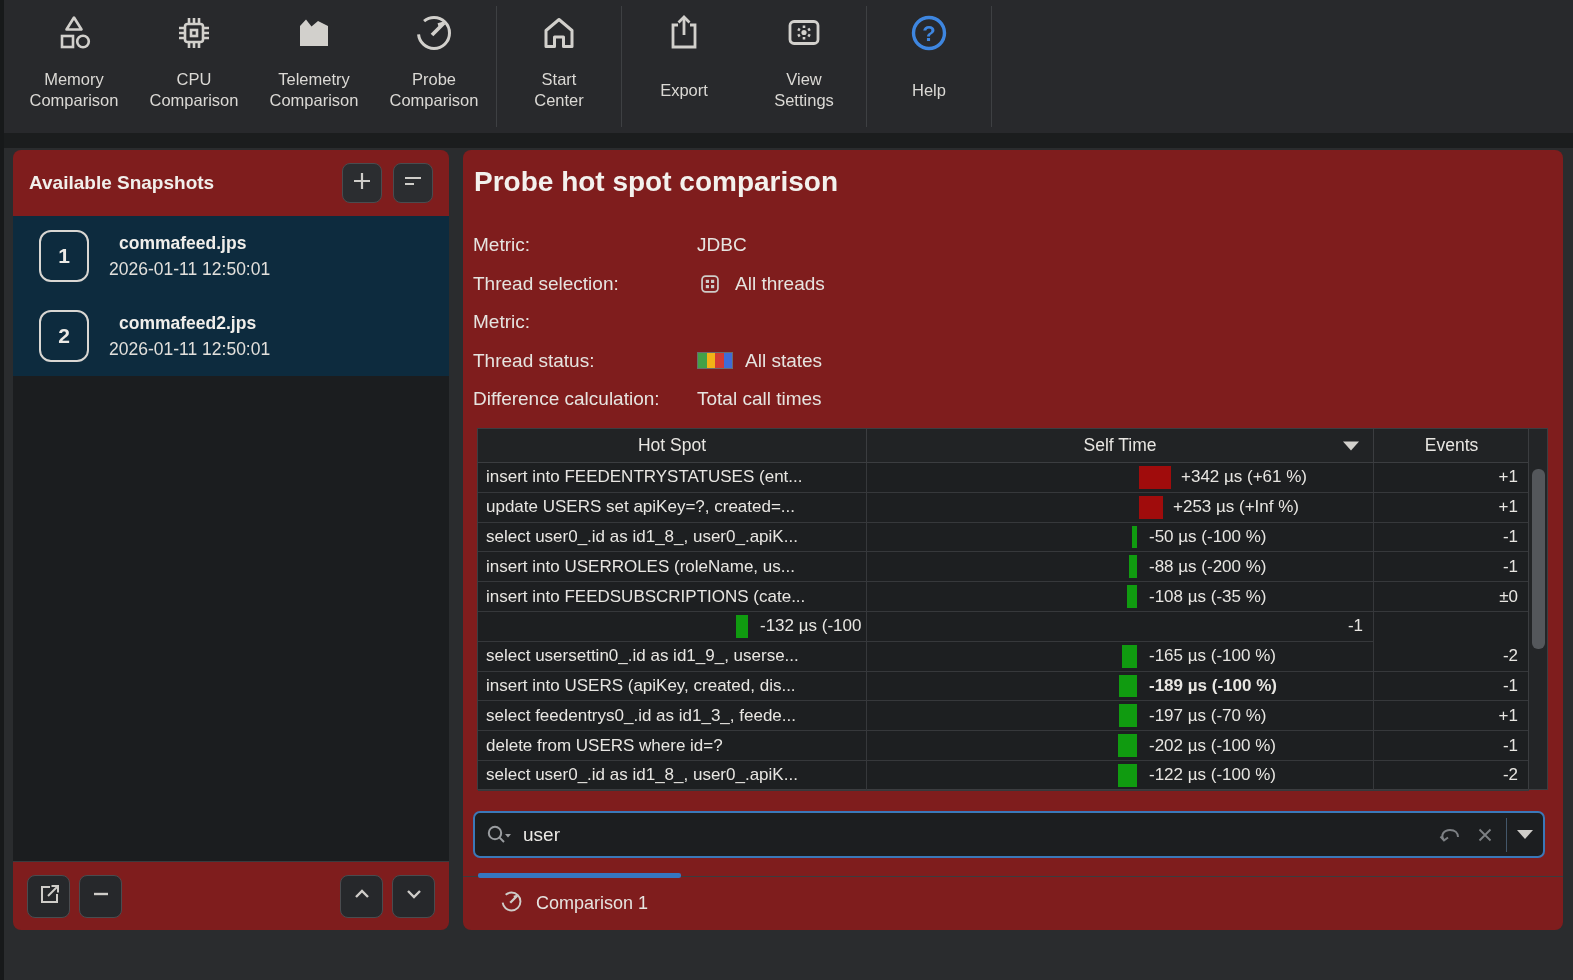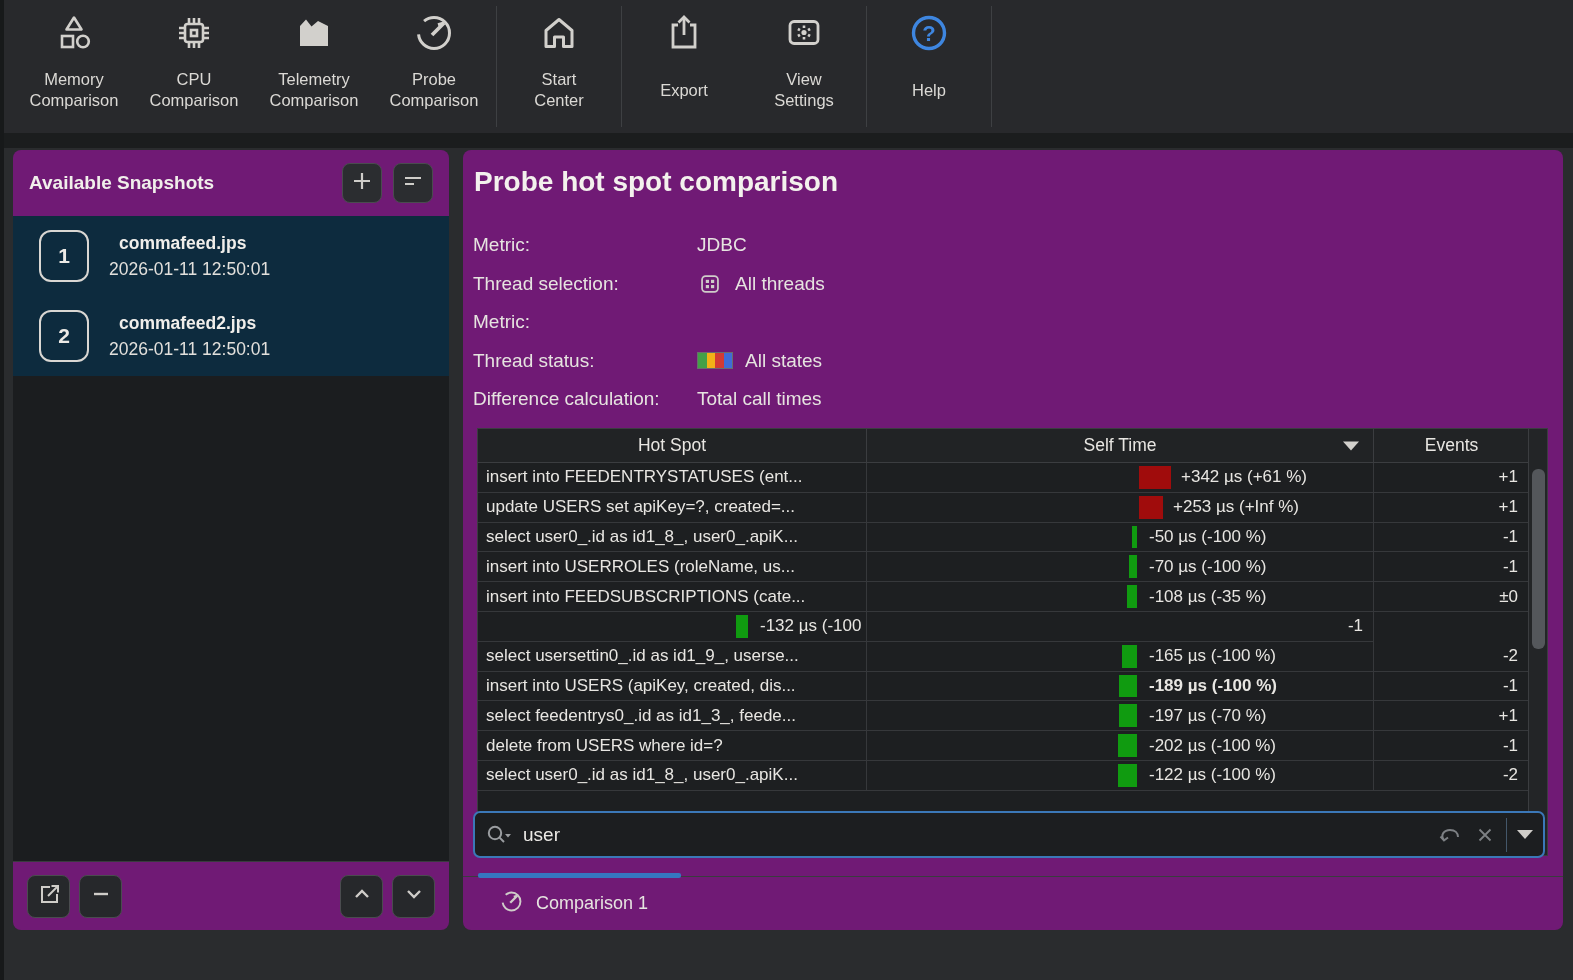--- a/index.html
+++ b/index.html
@@ -11,21 +11,21 @@
   .tb-item{display:flex;flex-direction:column;align-items:center;padding:13px 12px 10px;min-width:96px;cursor:default;}
   .tb-icon{width:40px;height:40px;color:#d2d0cc;display:flex;align-items:center;justify-content:center;}
   .tb-icon.accent{color:#3e86e0;}
   .tb-icon svg{width:40px;height:40px;}
   .tb-labels{flex:1;display:flex;flex-direction:column;justify-content:center;margin-top:4px;}
   .tb-label{font-size:16.5px;line-height:21px;color:#dbd9d5;text-align:center;white-space:nowrap;}
   .tb-sep{width:1px;background:#3e4043;margin:6px 2px;}
   .dark-band{position:absolute;left:0;top:133px;width:1573px;height:15px;background:#1b1d1e;}
 
   
-  .panel{position:absolute;background:#701a75;border-radius:8px;}
+  .panel{position:absolute;background:#7f1d1d;border-radius:8px;}
   .sidebar{left:13px;top:150px;width:436px;height:780px;}
   .mainpanel{left:463px;top:150px;width:1100px;height:780px;}
 
   
   .sb-header{position:absolute;left:0;top:0;right:0;height:66px;display:flex;align-items:center;padding:0 16px;box-sizing:border-box;}
   .sb-title{font-size:19px;font-weight:bold;color:#f1efeb;flex:1;}
   .sq-btn{width:40px;height:40px;border-radius:8px;border:1px solid #4a4c4f;background:#2b2d30;color:#cfcdc9;
     display:flex;align-items:center;justify-content:center;margin-left:11px;box-sizing:border-box;}
   .sq-btn svg{width:24px;height:24px;}
   .sb-list{position:absolute;left:0;top:66px;right:0;bottom:69px;background:#1b1d1f;overflow:hidden;}
@@ -47,21 +47,21 @@
   .main-title{position:absolute;left:11px;top:16px;font-size:28px;font-weight:bold;color:#f3f1ed;}
   .props{position:absolute;left:10px;top:76px;}
   .prop-row{display:flex;align-items:center;height:38.5px;font-size:19px;color:#e6e4e0;}
   .prop-label{width:224px;flex:none;}
   .prop-icon{margin-right:12px;display:flex;align-items:center;}
   .prop-icon svg{width:26px;height:26px;color:#cfcdc9;}
   .states-chip{width:36px;height:17px;border:1px solid #6a6c6e;box-sizing:border-box;display:flex;}
   .states-chip i{flex:1;}
 
   
-  .hs-table{position:absolute;left:14px;top:278px;width:1071px;height:428px;border:1px solid #3b3d40;box-sizing:border-box;background:#1d1f21;}
+  .hs-table{position:absolute;left:14px;top:278px;width:1071px;height:362px;border:1px solid #3b3d40;box-sizing:border-box;background:#1d1f21;}
   .t-head{display:grid;grid-template-columns:389px 507px 155px;height:34px;background:#212325;}
   .t-head .hc{border-right:1px solid #3b3d40;border-bottom:1px solid #3b3d40;display:flex;align-items:center;justify-content:center;
     font-size:17.5px;color:#e8e6e2;position:relative;}
   .sort-tri{position:absolute;right:14px;top:50%;transform:translateY(-50%);width:0;height:0;
     border-left:8px solid transparent;border-right:8px solid transparent;border-top:9px solid #d2d0cc;}
   .t-row{display:grid;grid-template-columns:389px 507px 155px;height:29.8px;}
   .t-row .cell{border-right:1px solid #36383b;border-bottom:1px solid #36383b;display:flex;align-items:center;
     font-size:17px;color:#e8e6e2;overflow:hidden;white-space:nowrap;box-sizing:border-box;}
   .cell.hot{padding-left:8px;}
   .cell.st{position:relative;}
@@ -339,21 +339,21 @@
           <div class="cell st">
             <div class="bar neg" style="width: 5px; left: 265px;"></div>
             <span class="st-text" style="left: 282px;">-50 µs (-100 %)</span>
           </div>
           <div class="cell ev">-1</div>
         </div>
         <div class="t-row">
           <div class="cell hot">insert into USERROLES (roleName, us...</div>
           <div class="cell st">
             <div class="bar neg" style="width: 8px; left: 262px;"></div>
-            <span class="st-text" style="left: 282px;">-70 µs (-100 %)</span>
+            <span class="st-text" style="left: 282px;">-88 µs (-200 %)</span>
           </div>
           <div class="cell ev">-1</div>
         </div>
         <div class="t-row">
           <div class="cell hot">insert into FEEDSUBSCRIPTIONS (cate...</div>
           <div class="cell st">
             <div class="bar neg" style="width: 10px; left: 260px;"></div>
             <span class="st-text" style="left: 282px;">-108 µs (-35 %)</span>
           </div>
           <div class="cell ev">±0</div>

